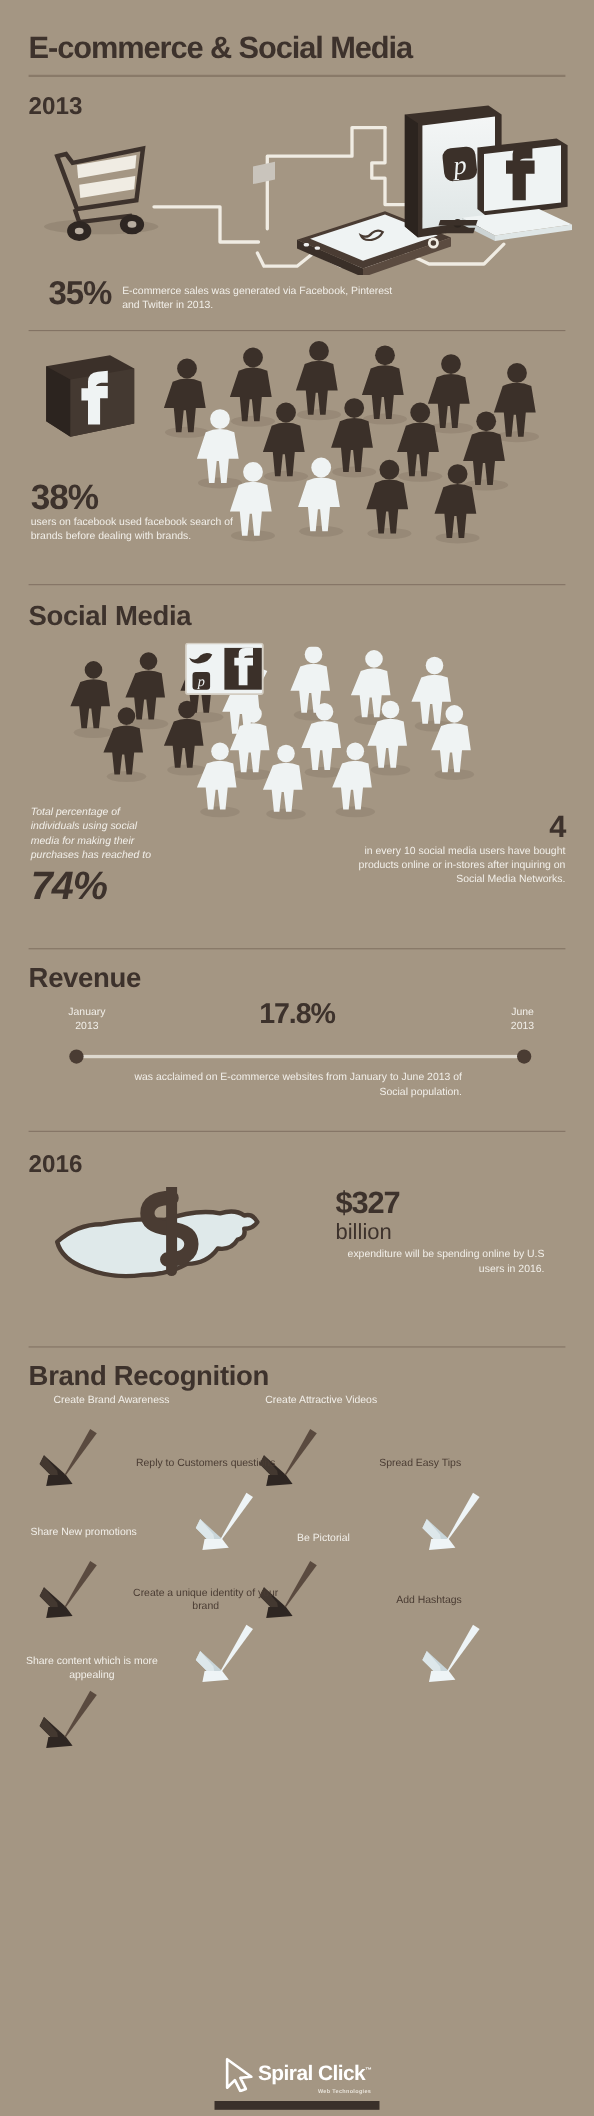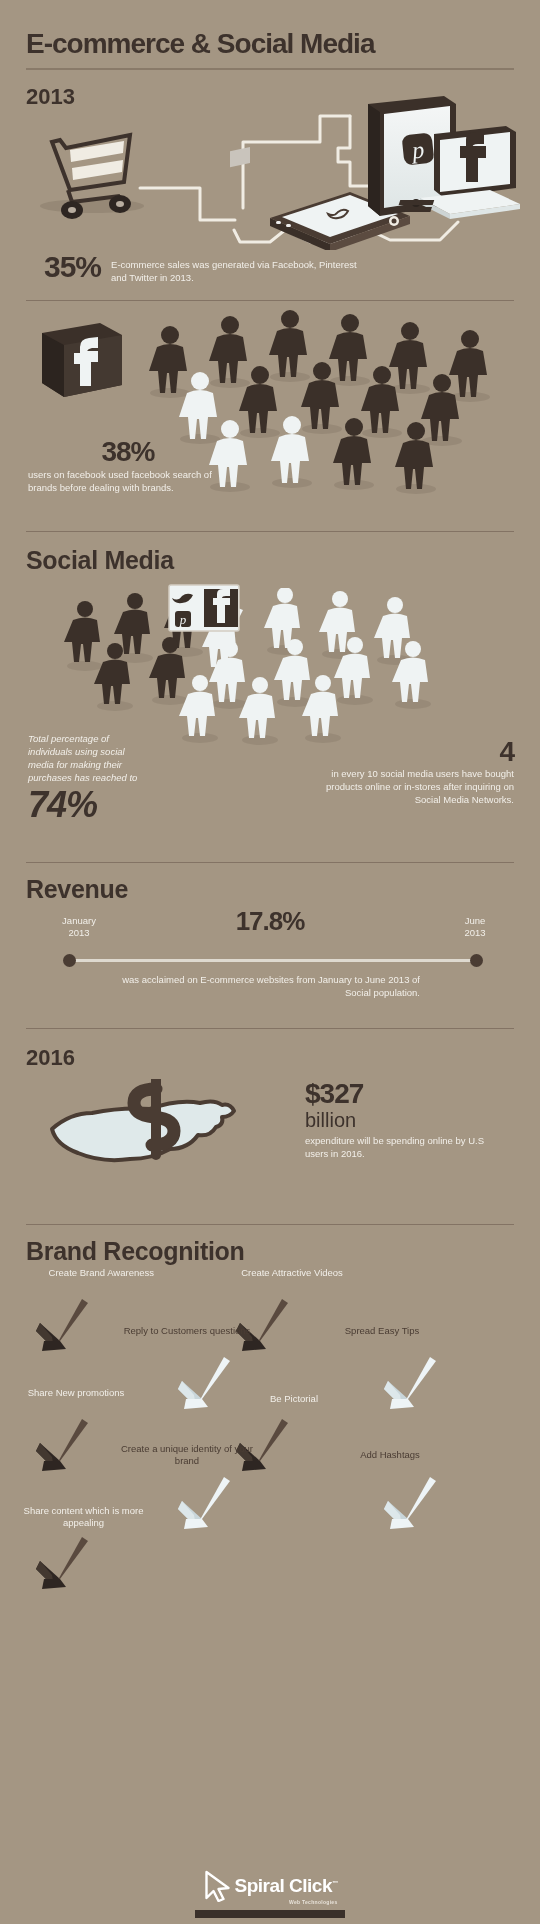--- a/index.html
+++ b/index.html
@@ -68,21 +68,21 @@
   .sec-2013 .year { position: absolute; left: 26px; top: 14px; }
   .devices { position: absolute; left: 20px; top: 20px; width: 500px; height: 160px; }
   .stat-75 { position: absolute; left: 44px; top: 182px; display: flex; align-items: flex-start; gap: 10px;}
   .stat-75 .n { font-size: 30px; line-height: 30px; }
   .stat-75 .t { padding-top: 6px; width: 250px; }
   
   .sec-38 { position: relative; height: 230px; }
   .crowd-1 { position: absolute; left: 130px; top: 6px; width: 390px; height: 190px; }
   .fb-cube { position: absolute; left: 36px; top: 10px; width: 92px; height: 92px; }
   .stat-38 { position: absolute; left: 28px; top: 135px; width: 200px; }
-  .stat-38 .n { font-size: 28px; line-height: 32px; text-align: center; }
+  .stat-38 .n { font-size: 32px; line-height: 32px; }
   
   .sec-social { position: relative; height: 330px; }
   .sec-social .sec-title { position: absolute; left: 26px; top: 14px; }
   .crowd-2 { position: absolute; left: 55px; top: 56px; width: 440px; height: 160px; }
   .sm-badge { position: absolute; left: 168px; top: 52px; width: 72px; height: 48px; }
   .stat-74 { position: absolute; left: 28px; top: 200px; width: 120px; font-style: italic; }
   .stat-74 .n { font-size: 36px; line-height: 34px; margin-top: 4px;}
   .stat-4 { position: absolute; right: 26px; top: 205px; width: 190px; text-align: right; }
   .stat-4 .n { font-size: 28px; line-height: 30px; }
   
@@ -492,21 +492,21 @@
       </g>
       <g>
         <path d="M112 10 q-22 0 -22 14 q0 12 20 14 q20 2 20 14 q0 14 -22 14" fill="none" stroke="#4a3c33" stroke-width="13" stroke-linecap="round"></path>
         <line x1="112" y1="0" x2="112" y2="76" stroke="#4a3c33" stroke-width="10" stroke-linecap="round"></line>
       </g>
     </svg>
 
     <div class="stat-327">
       <div class="big-num n">$327</div>
       <div class="b">billion</div>
-      <div class="body-txt" style="margin-top:3px;">expenditure will be spending online by U.S users in 2016.</div>
+      <div class="body-txt" style="margin-top:3px;text-align:right;">expenditure will be spending online by U.S users in 2016.</div>
     </div>
   </div>
 
   <div class="hr"></div>
 
   <div class="sec-brand">
     <div class="sec-title">Brand Recognition</div>
 
     <svg class="tick" style="left:30px;  top:72px;" viewBox="0 0 62 58">
         <g>

